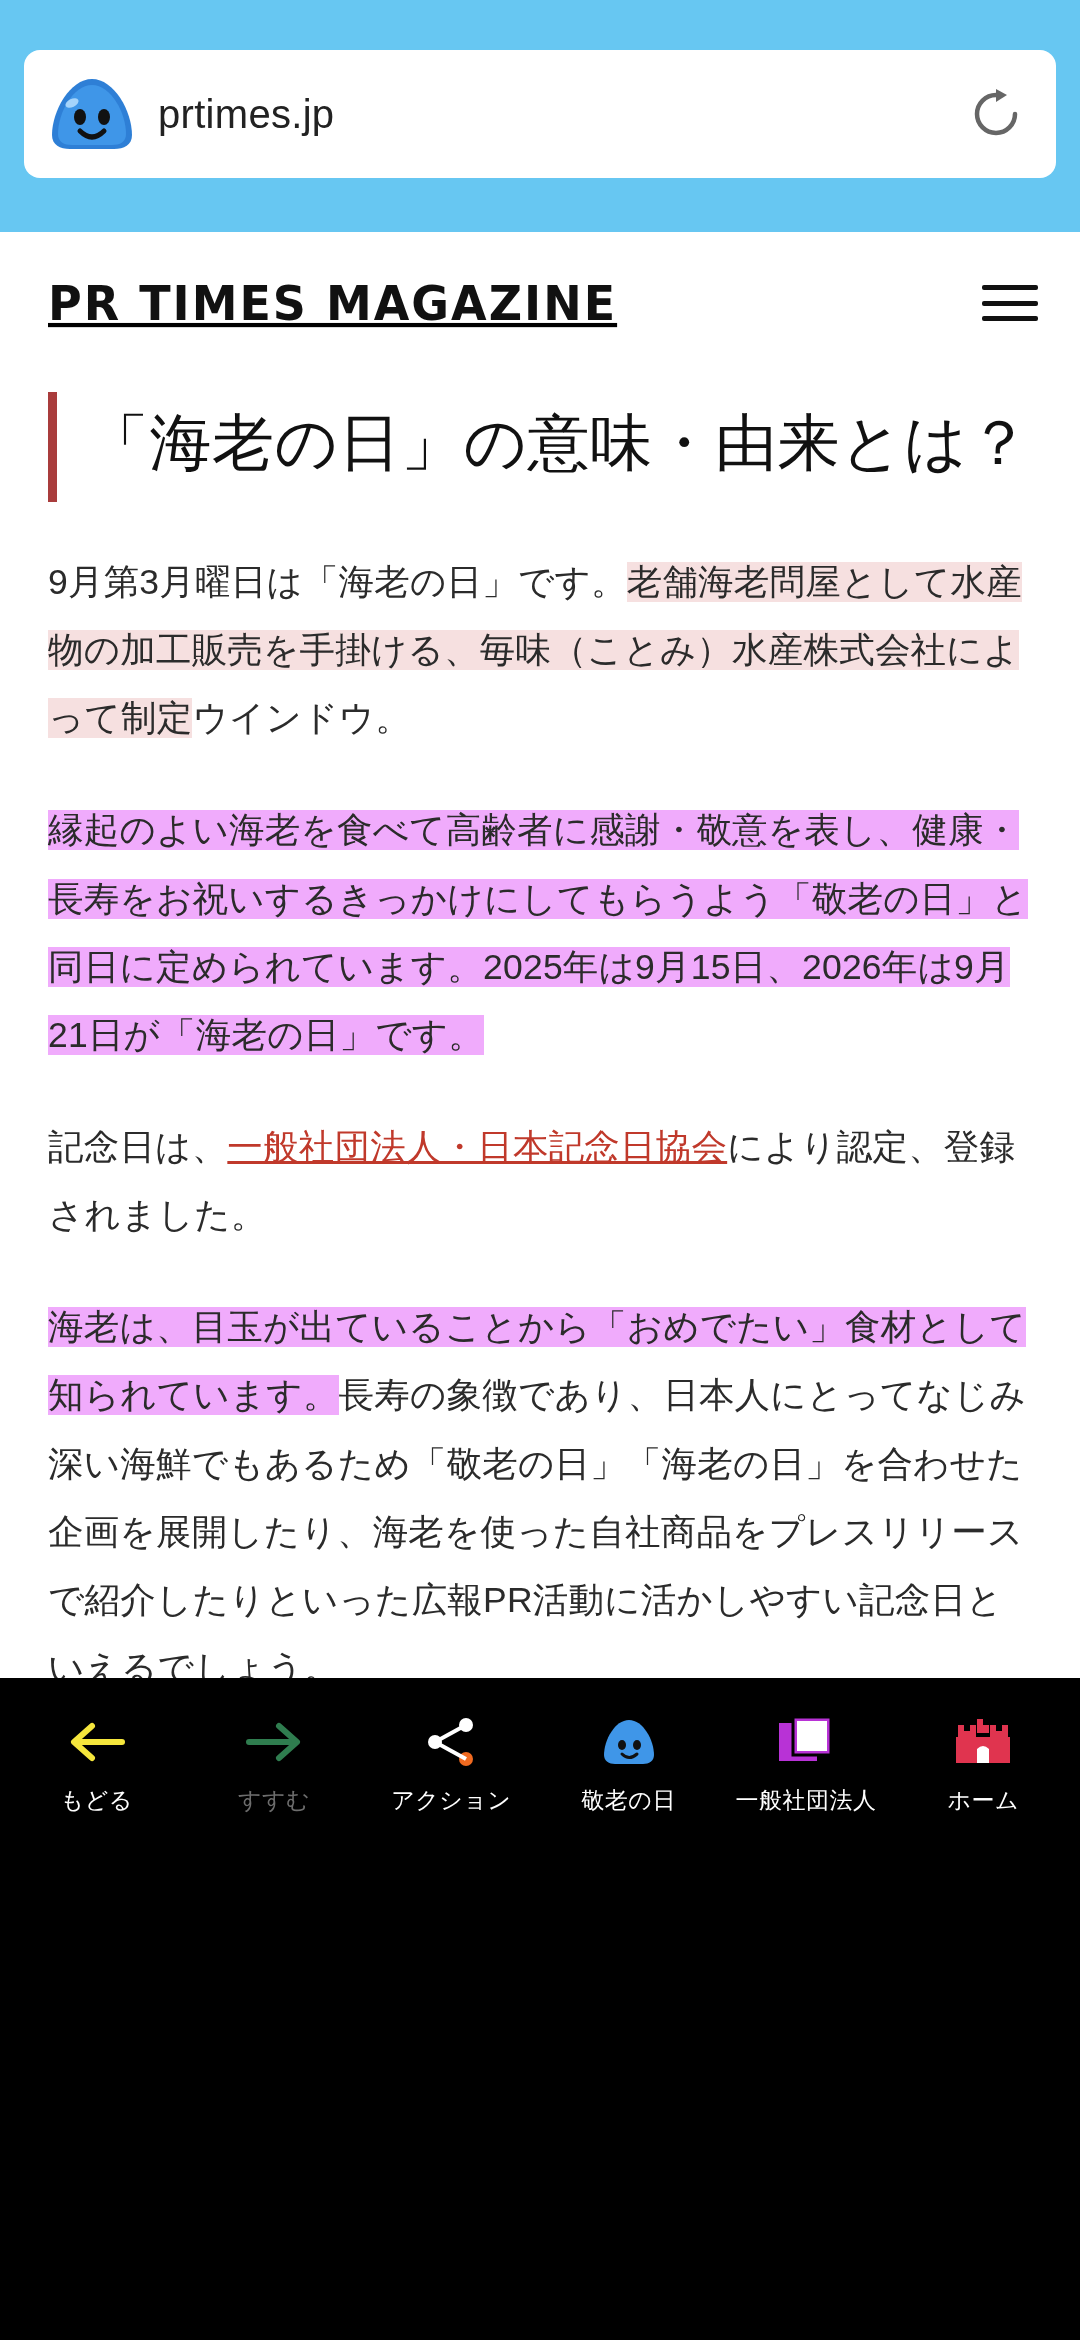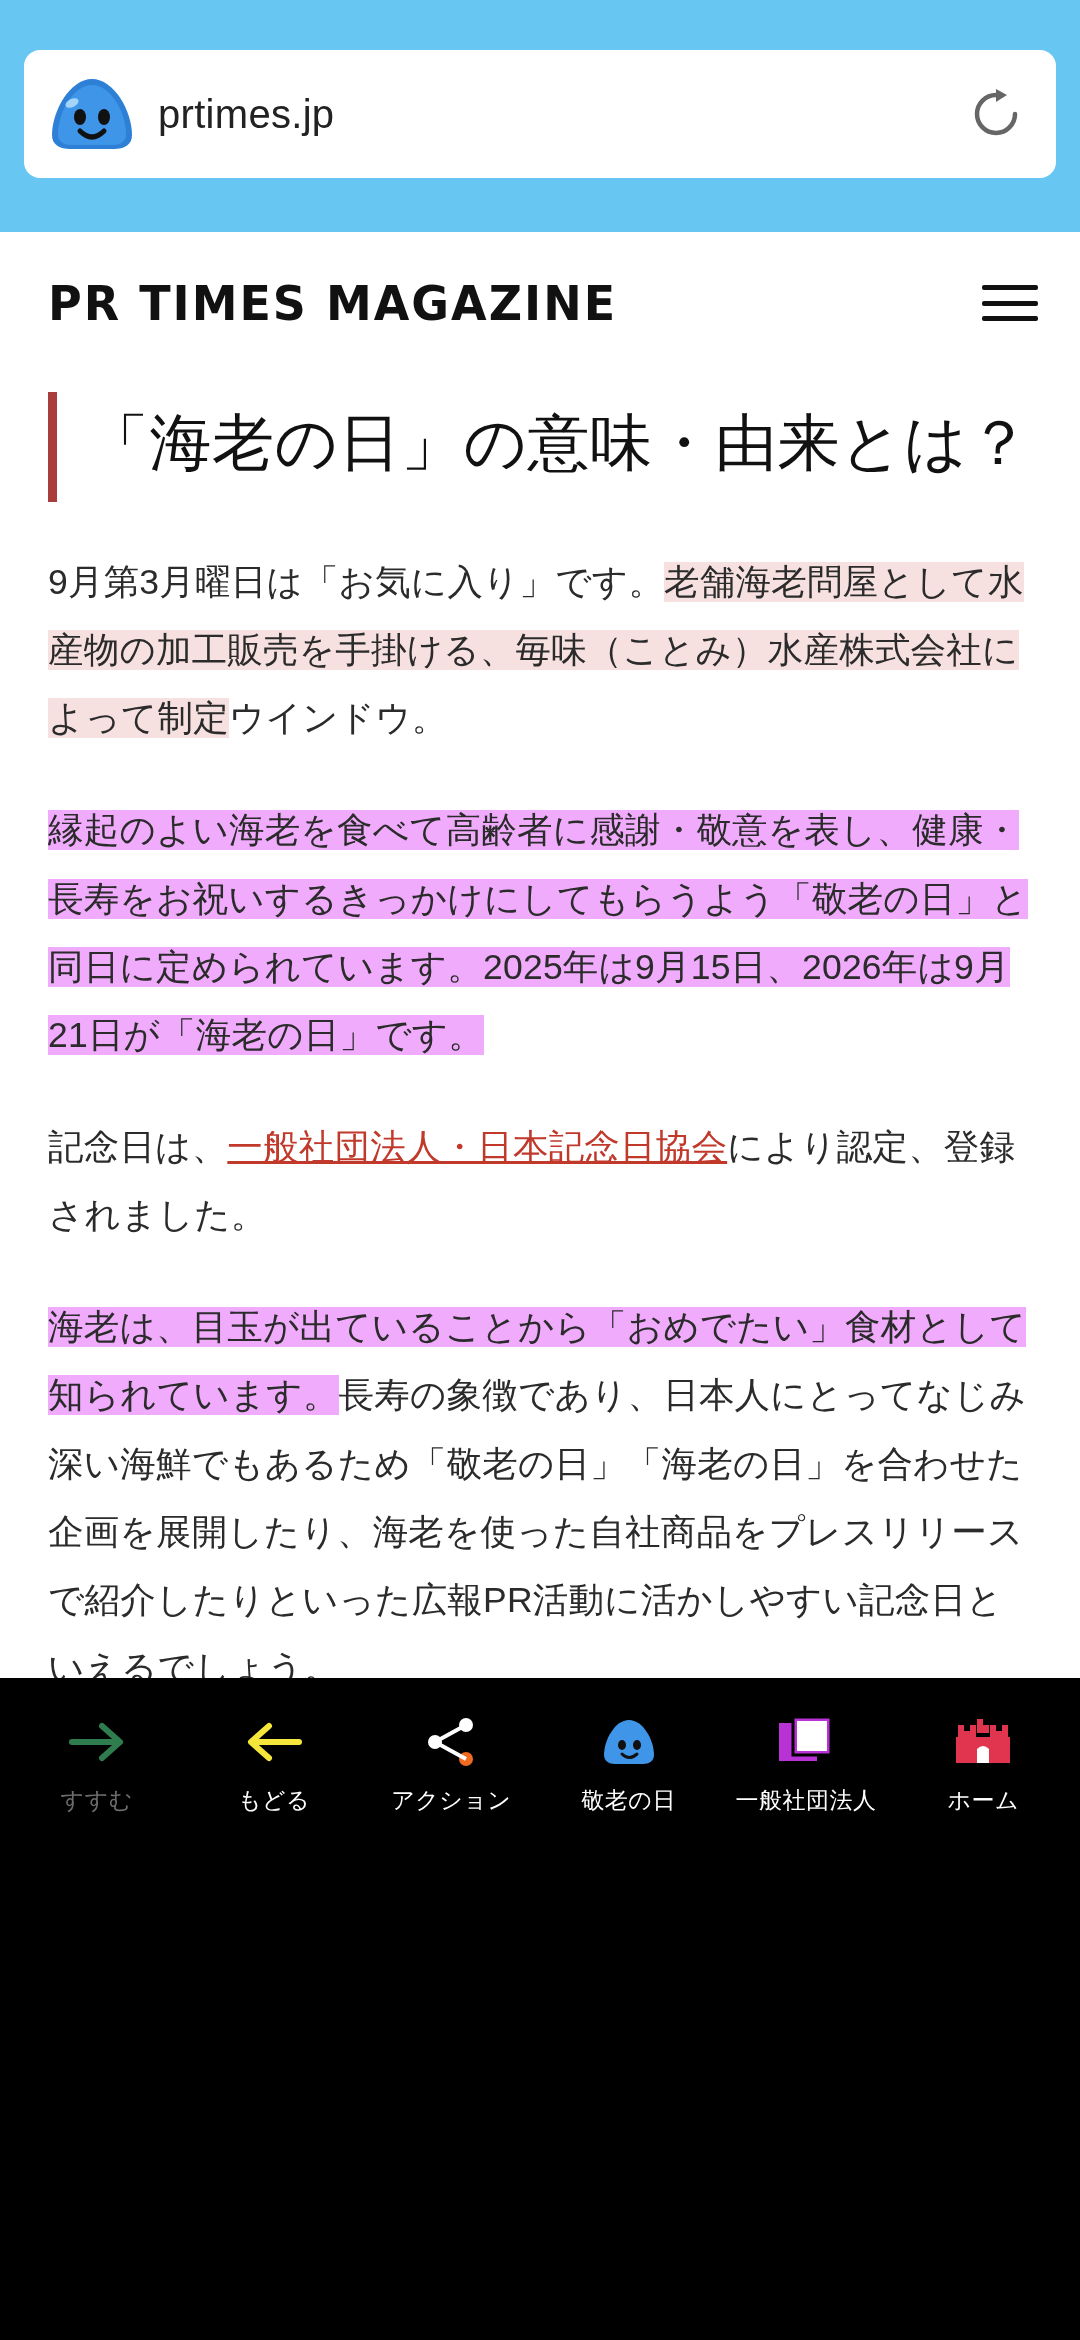--- a/index.html
+++ b/index.html
@@ -68,20 +68,21 @@
     flex: 1;
     background: #ffffff;
     overflow: hidden;
     position: relative;
   }
   .site-header {
     display: flex;
     align-items: center;
     justify-content: space-between;
     padding: 44px 42px 26px 48px;
+    text-decoration: underline;
   }
   .site-logo {
     font-size: 46px;
     font-weight: bold;
     letter-spacing: 2px;
     color: #111;
     font-family: "DejaVu Sans", sans-serif;
     transform: scaleY(1.05);
   }
   .hamburger {
@@ -204,50 +205,50 @@
           <span></span>
       </div>
     </div>
 
     <div class="article-title-wrap">
       <div class="title-rule"></div>
       <h1 class="article-title">「海老の日」の意味・由来とは？</h1>
     </div>
 
     <div class="body-copy">
-      <p><span>9月第3月曜日は「お気に入り」です。</span><span class="hl-pink">老舗海老問屋として水産物の加工販売を手掛ける、毎味（ことみ）水産株式会社によって制定</span><span>ウインドウ。</span></p>
+      <p><span>9月第3月曜日は「海老の日」です。</span><span class="hl-pink">老舗海老問屋として水産物の加工販売を手掛ける、毎味（ことみ）水産株式会社によって制定</span><span>ウインドウ。</span></p>
 
       <p><span class="hl-purple">縁起のよい海老を食べて高齢者に感謝・敬意を表し、健康・長寿をお祝いするきっかけにしてもらうよう「敬老の日」と同日に定められています。2025年は9月15日、2026年は9月21日が「海老の日」です。</span></p>
 
       <p><span>記念日は、</span><a class="link-red" href="#">一般社団法人・日本記念日協会</a><span>により認定、登録されました。</span></p>
 
       <p><span class="hl-purple">海老は、目玉が出ていることから「おめでたい」食材として知られています。</span><span>長寿の象徴であり、日本人にとってなじみ深い海鮮でもあるため「敬老の日」「海老の日」を合わせた企画を展開したり、海老を使った自社商品をプレスリリースで紹介したりといった広報PR活動に活かしやすい記念日といえるでしょう。</span></p>
     </div>
   </div>
 
   <div class="bottom-nav">
+
+    <div class="nav-item">
+      <div class="nav-icon">
+        <svg width="62" height="46" viewBox="0 0 62 46">
+          <path d="M56 23 L10 23" stroke="#f5e63c" stroke-width="6" stroke-linecap="round"></path>
+          <path d="M26 7 L8 23 L26 39" stroke="#f5e63c" stroke-width="6" fill="none" stroke-linecap="round" stroke-linejoin="round"></path>
+        </svg>
+      </div>
+      <div class="nav-label">もどる</div>
+    </div>
 
     <div class="nav-item">
       <div class="nav-icon">
         <svg width="62" height="46" viewBox="0 0 62 46">
           <path d="M6 23 L52 23" stroke="#2f7d4f" stroke-width="6" stroke-linecap="round"></path>
           <path d="M36 7 L54 23 L36 39" stroke="#2f7d4f" stroke-width="6" fill="none" stroke-linecap="round" stroke-linejoin="round"></path>
         </svg>
       </div>
       <div class="nav-label dim">すすむ</div>
-    </div>
-
-    <div class="nav-item">
-      <div class="nav-icon">
-        <svg width="62" height="46" viewBox="0 0 62 46">
-          <path d="M56 23 L10 23" stroke="#f5e63c" stroke-width="6" stroke-linecap="round"></path>
-          <path d="M26 7 L8 23 L26 39" stroke="#f5e63c" stroke-width="6" fill="none" stroke-linecap="round" stroke-linejoin="round"></path>
-        </svg>
-      </div>
-      <div class="nav-label">もどる</div>
     </div>
 
     <div class="nav-item">
       <div class="nav-icon">
         <svg width="58" height="56" viewBox="0 0 58 56">
           <circle cx="44" cy="11" r="7" fill="#ffffff"></circle>
           <circle cx="44" cy="45" r="7" fill="#f06a20"></circle>
           <circle cx="13" cy="28" r="7" fill="#ffffff"></circle>
           <path d="M13 28 L44 11" stroke="#ffffff" stroke-width="4"></path>
           <path d="M13 28 L44 45" stroke="#ffffff" stroke-width="4"></path>

